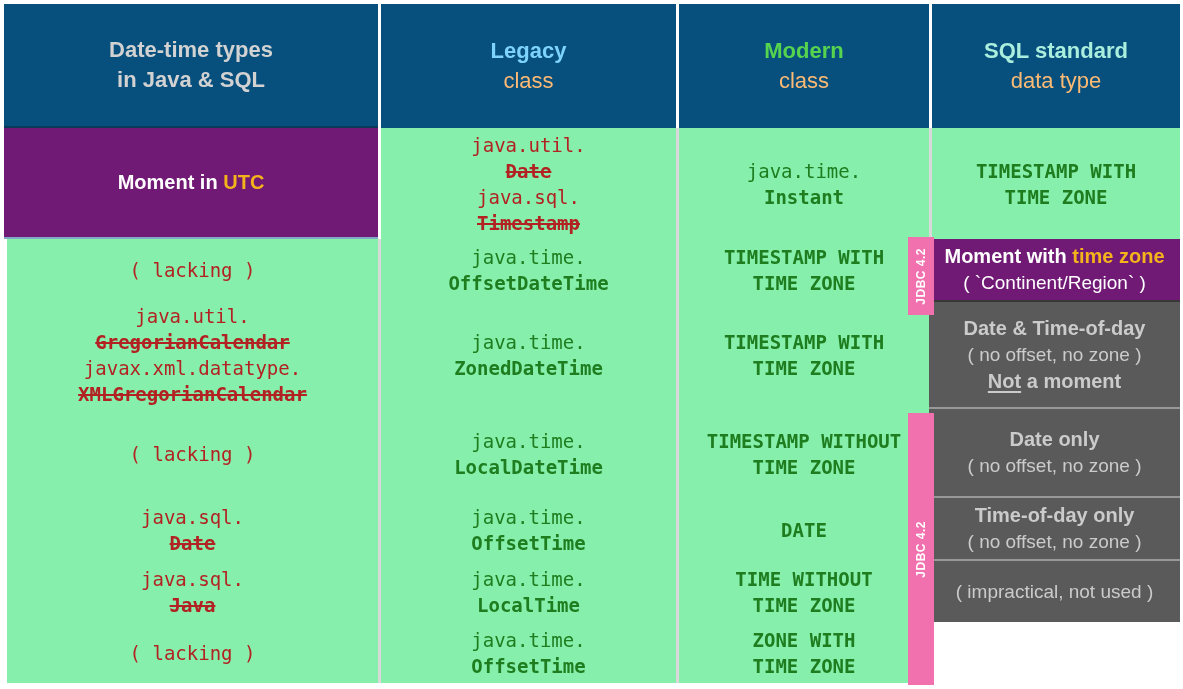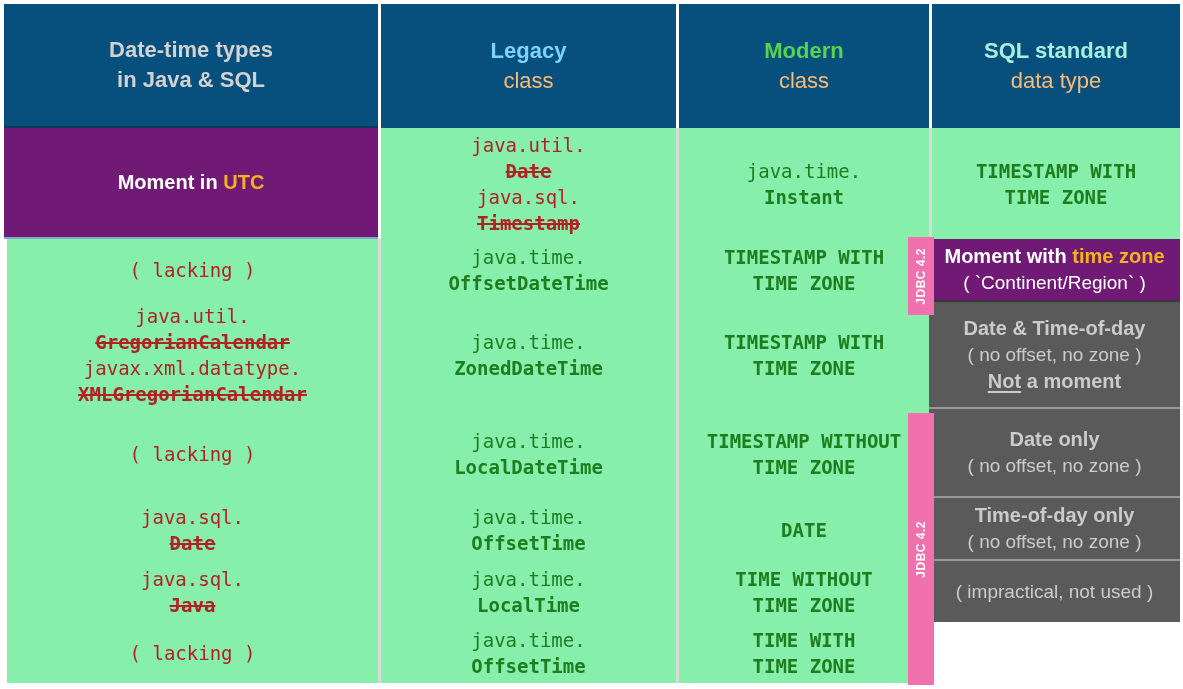--- a/index.html
+++ b/index.html
@@ -165,21 +165,21 @@
     <div class="cell lbl gray">
       <div class="sub">( impractical, not used )</div>
     </div>
     <div class="cell body b2 code red">
       <div>( lacking )</div>
     </div>
     <div class="cell body b3 code green">
       <div><span>java.time.</span><br><span class="bold">OffsetTime</span></div>
     </div>
     <div class="cell body b4 code green bold">
-      <div><span>TIME WITH</span><br><span>TIME ZONE</span></div>
+      <div><span>ZONE WITH</span><br><span>TIME ZONE</span></div>
     </div>
 
   </div>
 
   <div class="badge badge1">
     <span class="badge-text">JDBC 4.2</span>
   </div>
   <div class="badge badge2">
     <span class="badge-text">JDBC 4.2</span>
   </div>

